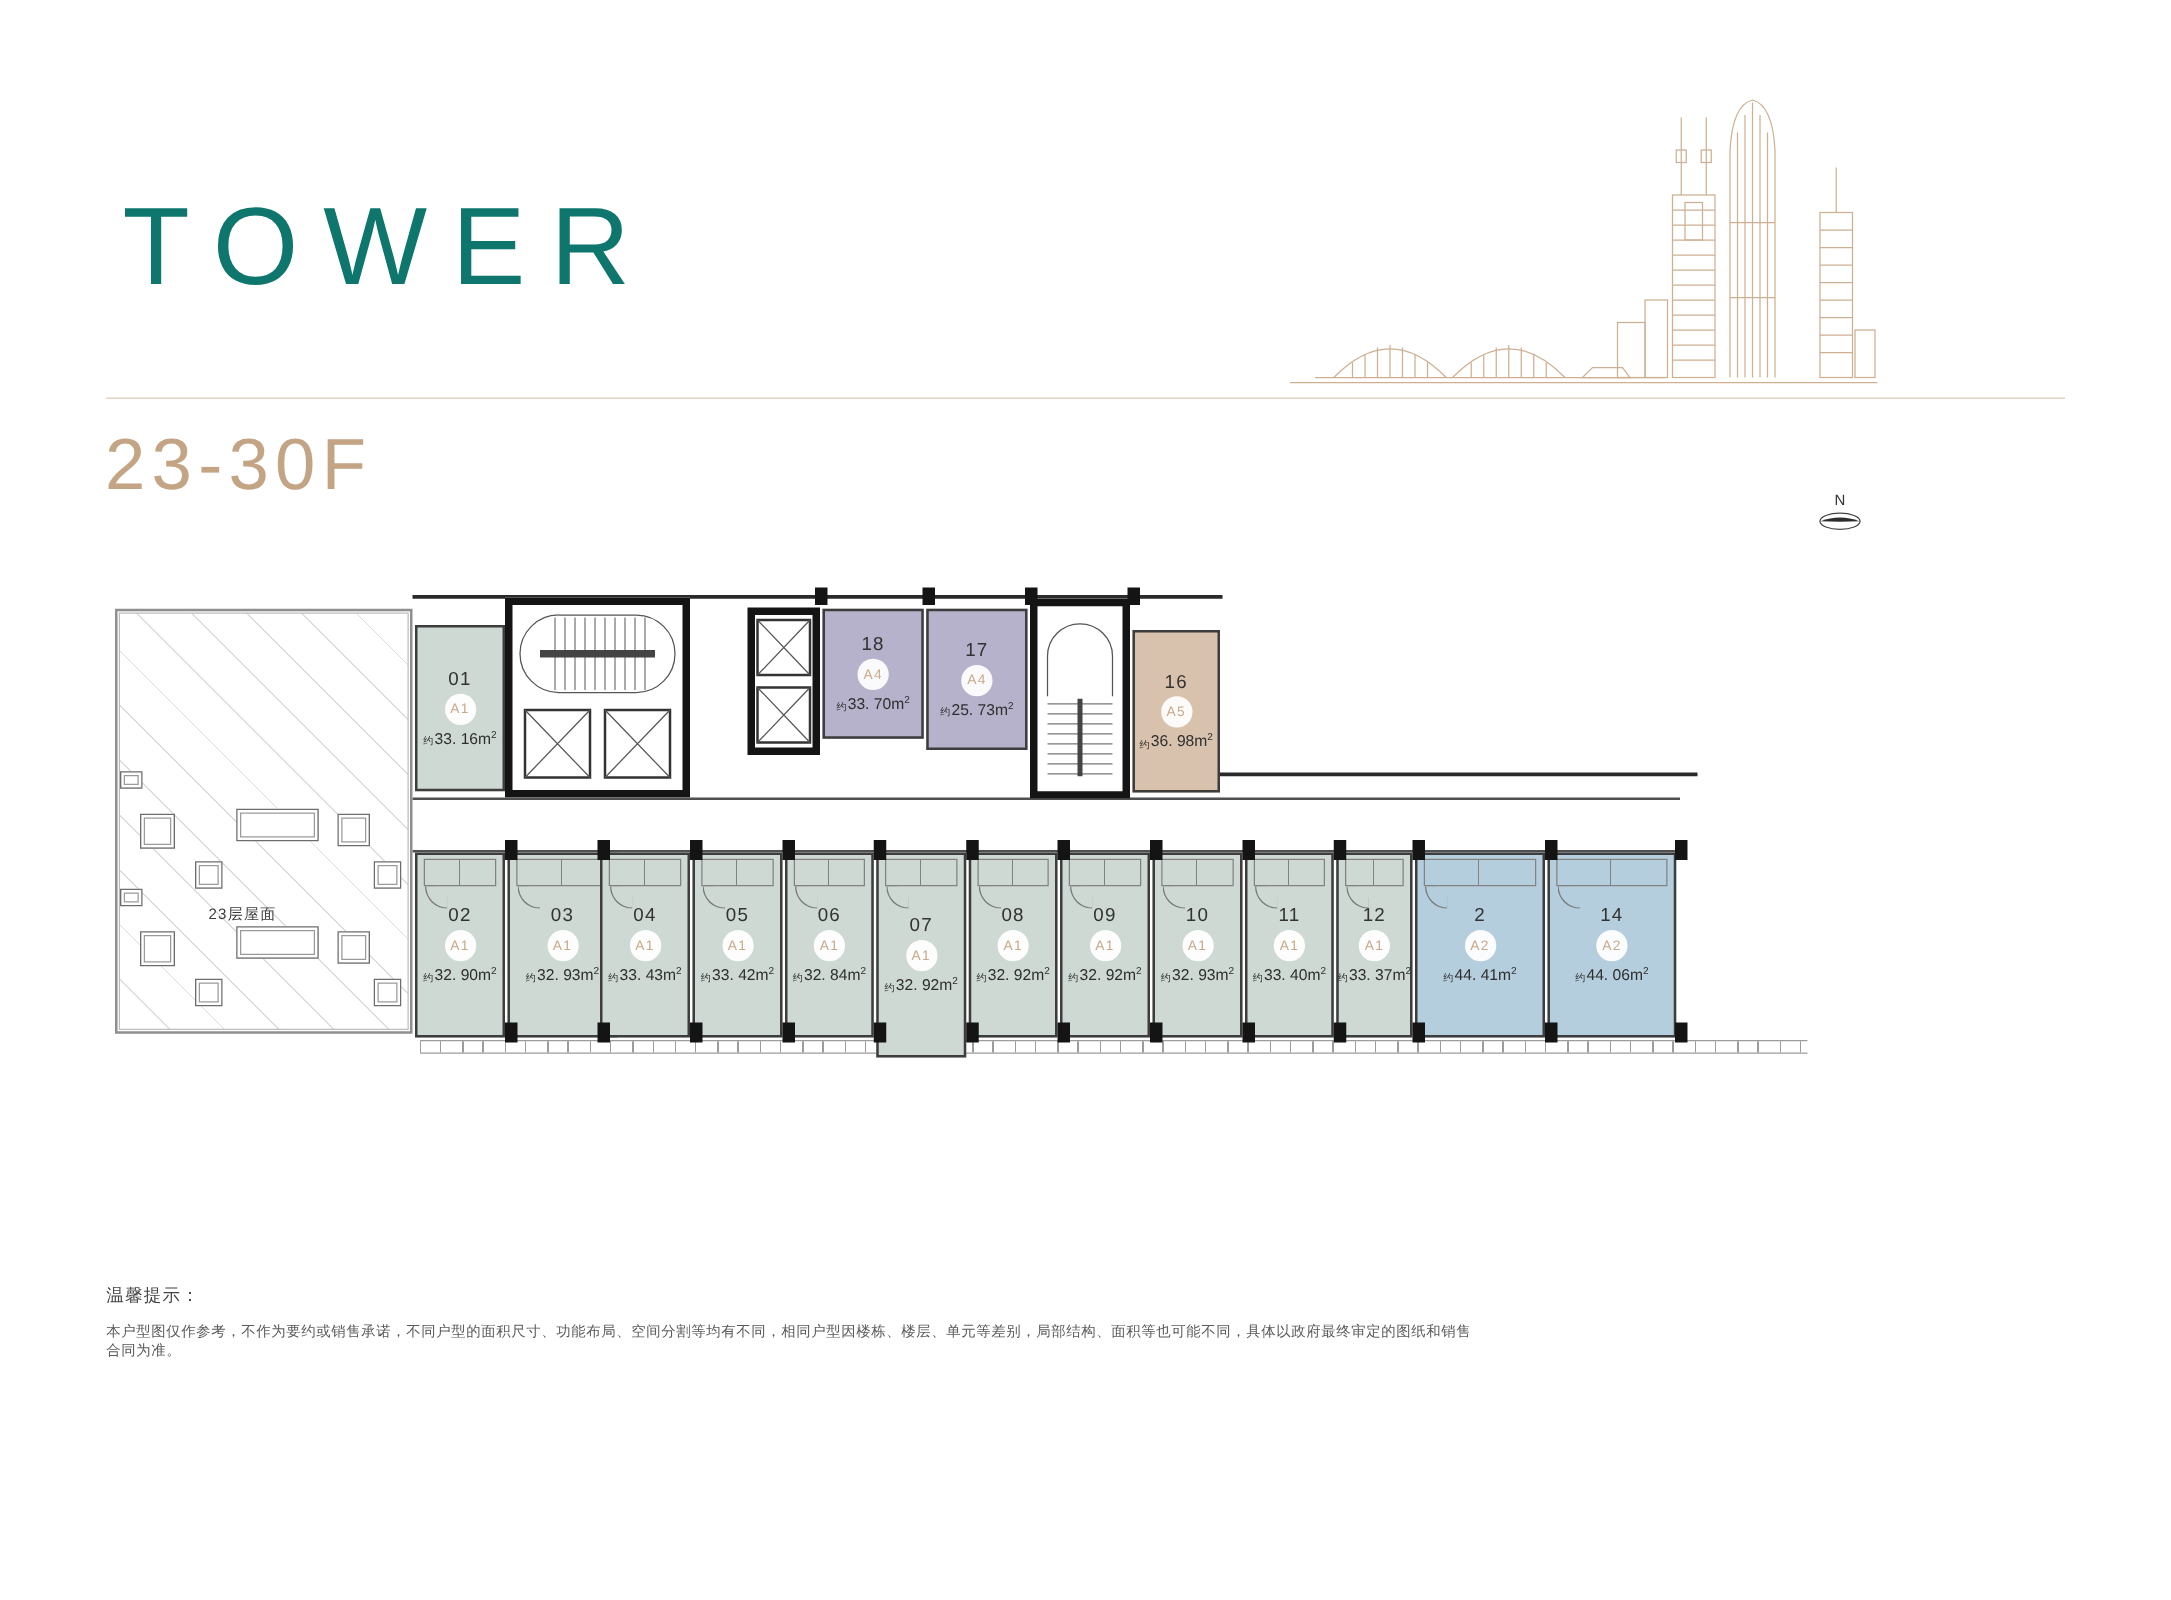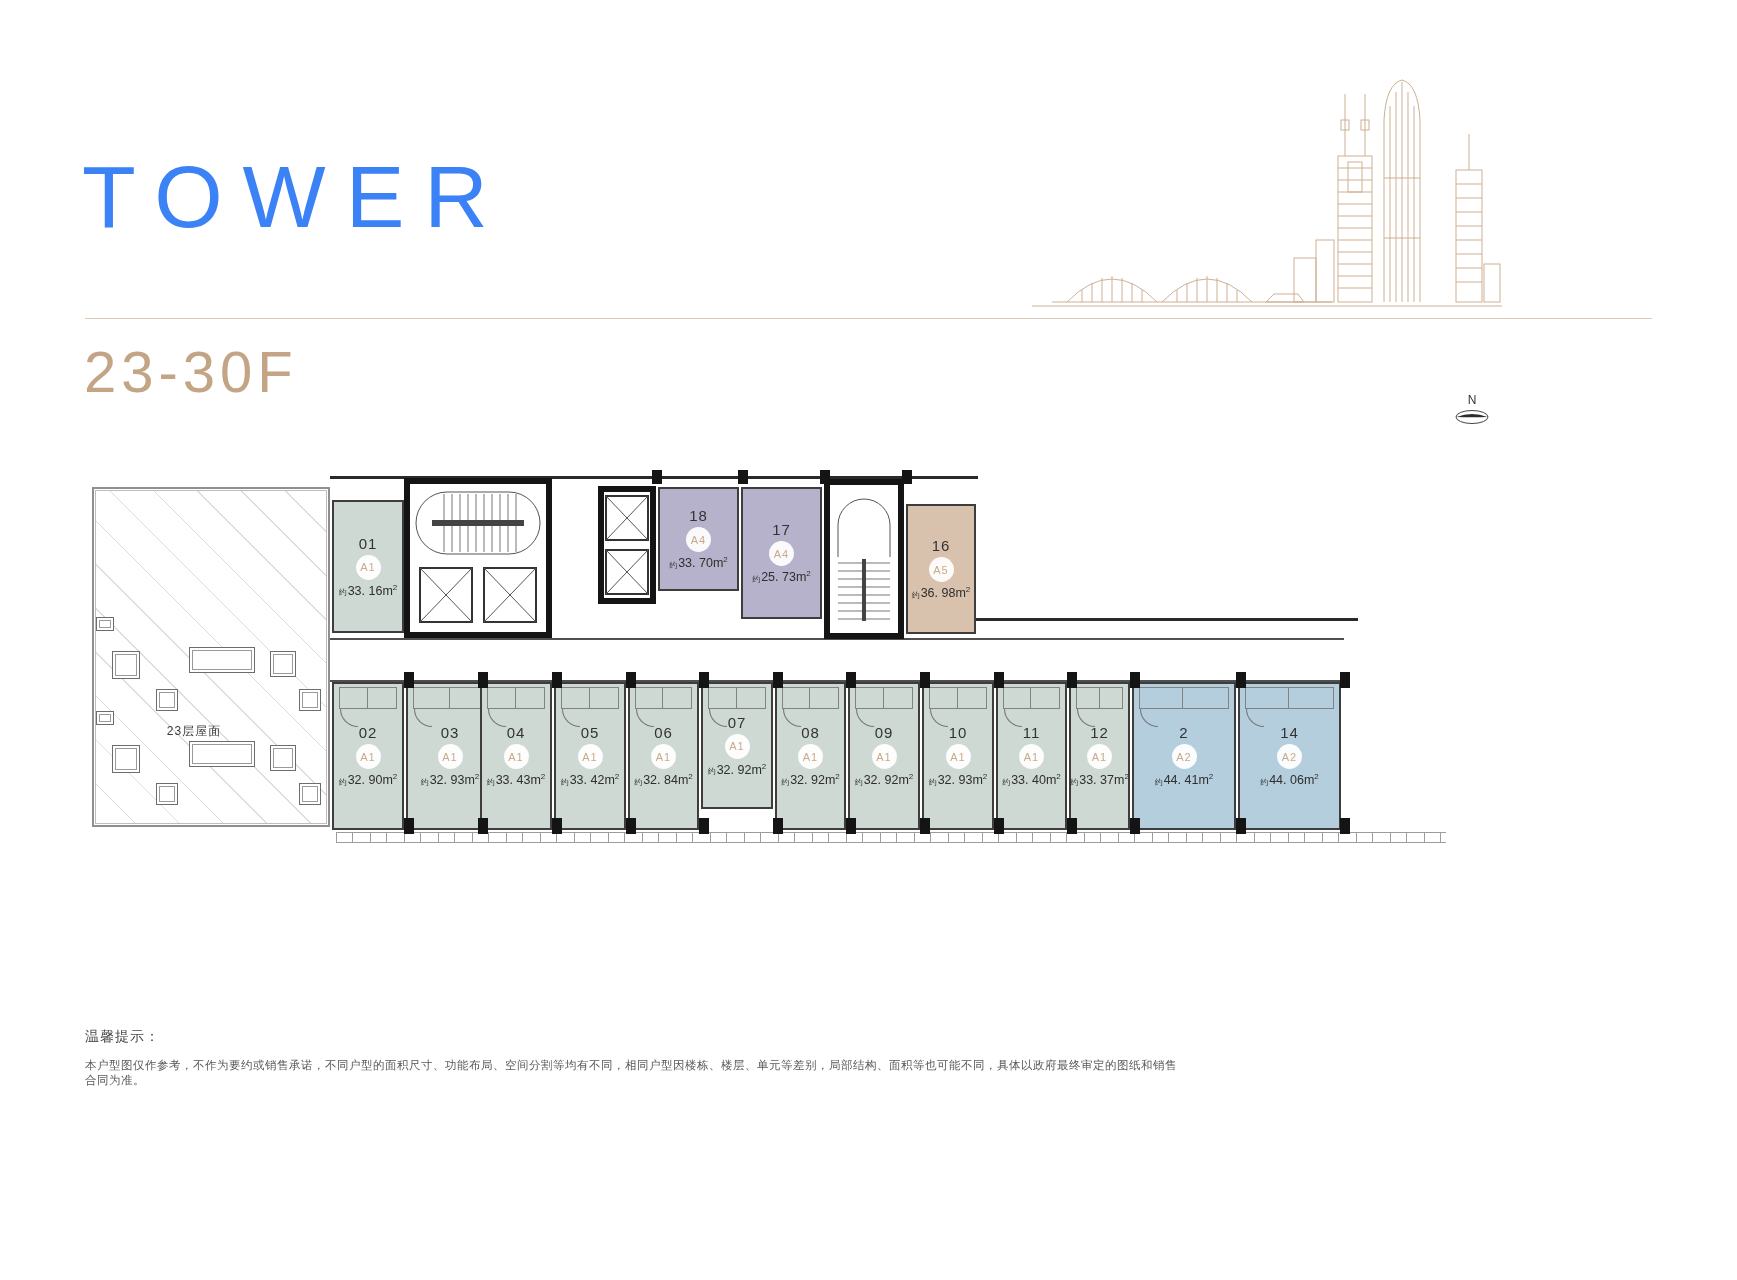--- a/index.html
+++ b/index.html
@@ -3,21 +3,21 @@
 <meta charset="utf-8">
 <style>
   html,body{margin:0;padding:0;}
   body{
     width:1737px;height:1280px;position:relative;background:#fff;
     font-family:"Liberation Sans",sans-serif;overflow:hidden;
   }
   .abs{position:absolute;}
 
   
-  #title{left:82px;top:146px;font-size:88px;letter-spacing:20px;color:#3b82f6;font-weight:400;}
+  #title{left:98px;top:146px;font-size:88px;letter-spacing:20px;color:#0f766e;font-weight:400;}
   #divider{left:85px;top:318px;width:1567px;height:1px;background:#dccab7;}
   #floor{left:84px;top:338px;font-size:58px;letter-spacing:5px;color:#c3a485;}
   .skyline{left:1032px;top:58px;}
   #compass{left:1450px;top:392px;width:44px;text-align:center;font-size:12px;color:#333;line-height:1.4;}
 
   
   .unit{position:absolute;border:2px solid #3d3d3d;box-sizing:border-box;display:flex;
         flex-direction:column;align-items:center;justify-content:center;gap:3px;z-index:3;}
   .a1{background:#cdd9d2;} .a2{background:#b5cedd;} .a3{background:#dcc1b5;}
   .a4{background:#b6b2cb;} .a5{background:#d8c2ad;}
@@ -145,21 +145,21 @@
   <div class="unit a1" style="left:332px;top:500px;width:72px;height:133px;">
     <div class="u-num">01</div>
     <div class="u-badge">A1</div>
     <div class="u-area"><span class="pre">约</span><span>33. 16</span><span>m</span><sup>2</sup></div>
   </div>
   <div class="unit a4" style="left:658px;top:487px;width:81px;height:104px;">
     <div class="u-num">18</div>
     <div class="u-badge">A4</div>
     <div class="u-area"><span class="pre">约</span><span>33. 70</span><span>m</span><sup>2</sup></div>
   </div>
-  <div class="unit a4" style="left:741px;top:487px;width:81px;height:132px;">
+  <div class="unit a4" style="left:741px;top:487px;width:81px;height:113px;">
     <div class="u-num">17</div>
     <div class="u-badge">A4</div>
     <div class="u-area"><span class="pre">约</span><span>25. 73</span><span>m</span><sup>2</sup></div>
   </div>
   <div class="unit a5" style="left:906px;top:504px;width:70px;height:130px;">
     <div class="u-num">16</div>
     <div class="u-badge">A5</div>
     <div class="u-area"><span class="pre">约</span><span>36. 98</span><span>m</span><sup>2</sup></div>
   </div>
 
@@ -181,21 +181,21 @@
   <div class="unit a1 b-unit" style="left:554px;top:682px;width:72px;height:148px;">
     <div class="u-num">05</div>
     <div class="u-badge">A1</div>
     <div class="u-area"><span class="pre">约</span><span>33. 42</span><span>m</span><sup>2</sup></div>
   </div>
   <div class="unit a1 b-unit" style="left:628px;top:682px;width:71px;height:148px;">
     <div class="u-num">06</div>
     <div class="u-badge">A1</div>
     <div class="u-area"><span class="pre">约</span><span>32. 84</span><span>m</span><sup>2</sup></div>
   </div>
-  <div class="unit a1 b-unit" style="left:701px;top:682px;width:72px;height:127px;">
+  <div class="unit a1 b-unit" style="left:701px;top:682px;width:72px;height:164px;">
     <div class="u-num">07</div>
     <div class="u-badge">A1</div>
     <div class="u-area"><span class="pre">约</span><span>32. 92</span><span>m</span><sup>2</sup></div>
   </div>
   <div class="unit a1 b-unit" style="left:775px;top:682px;width:71px;height:148px;">
     <div class="u-num">08</div>
     <div class="u-badge">A1</div>
     <div class="u-area"><span class="pre">约</span><span>32. 92</span><span>m</span><sup>2</sup></div>
   </div>
   <div class="unit a1 b-unit" style="left:848px;top:682px;width:72px;height:148px;">

